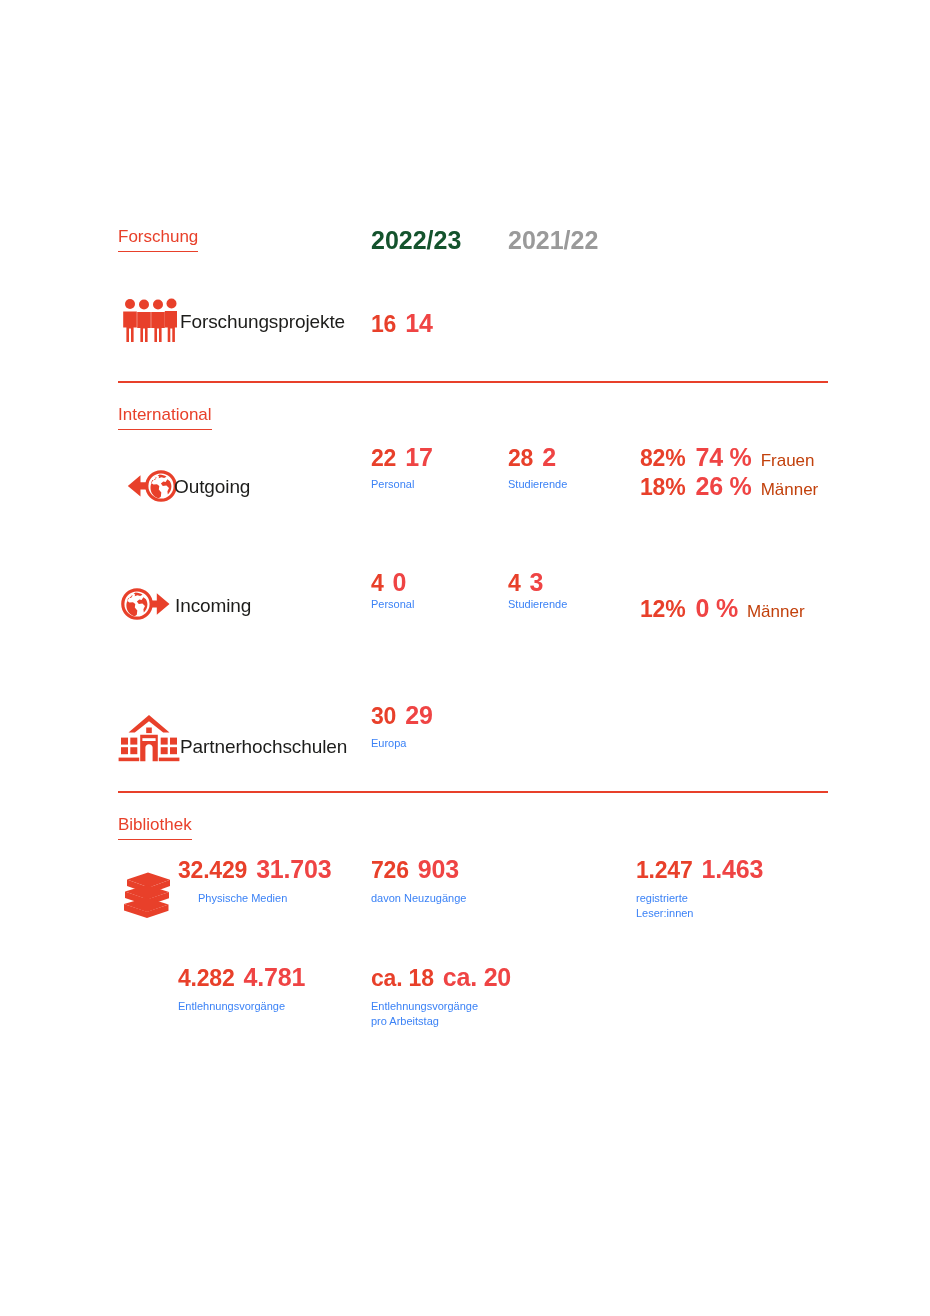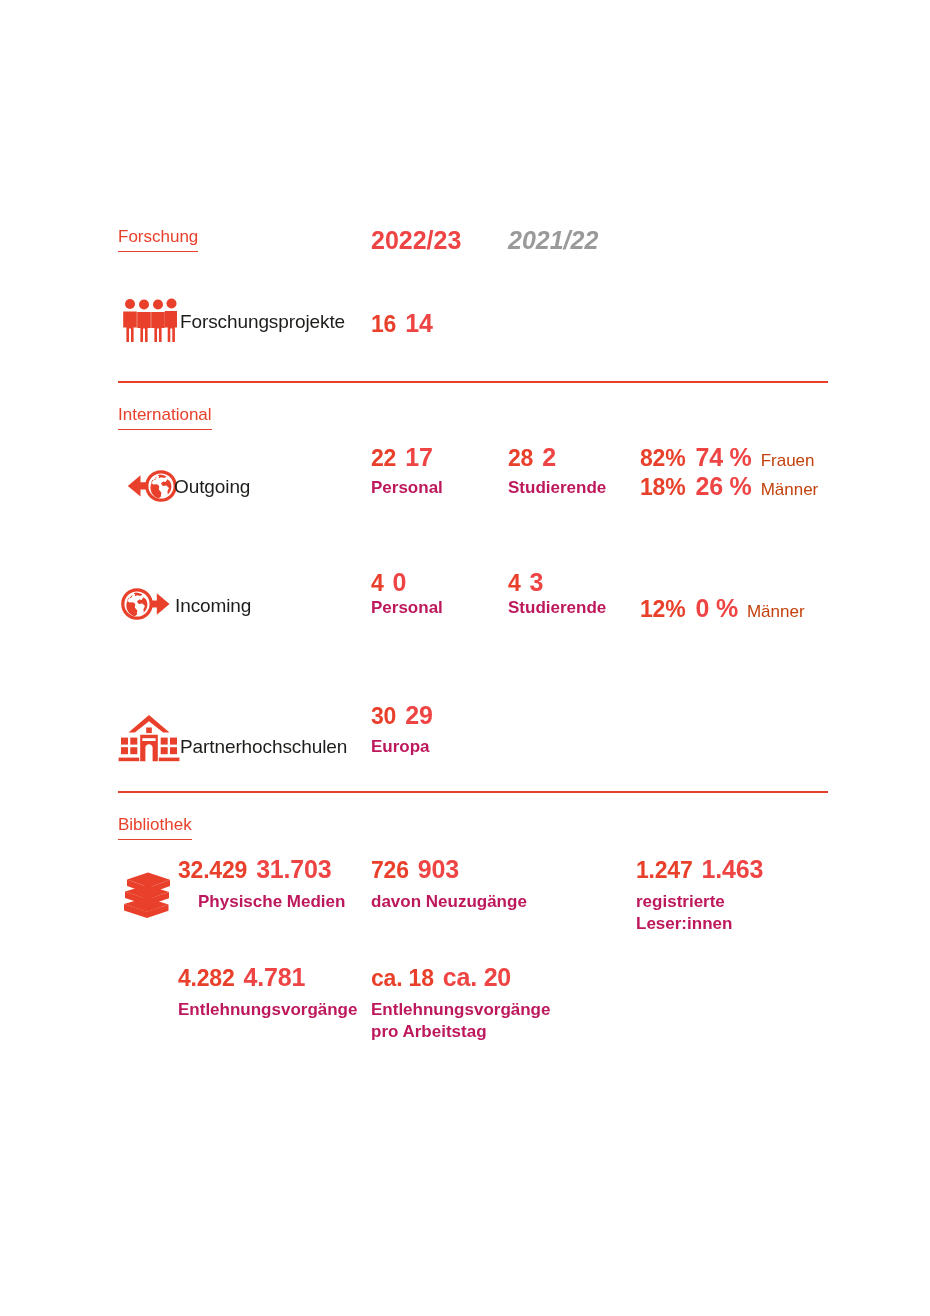--- a/index.html
+++ b/index.html
@@ -31,23 +31,23 @@
     color: #e8402a;
     letter-spacing: -0.2px;
   }
   .num-prev {
     font-weight: 700;
     font-size: 25px;
     color: #ef4444;
     letter-spacing: -0.2px;
   }
   .sublabel {
-    font-size: 17px;
-    color: #be185d;
-    font-weight: 700;
+    font-size: 11px;
+    color: #3b82f6;
+    font-weight: 400;
     line-height: 1.32;
     white-space: pre-line;
   }
   .rowlabel {
     font-size: 19px;
     color: #1d1d1b;
     font-weight: 400;
     letter-spacing: -0.1px;
   }
 
@@ -60,21 +60,21 @@
     padding-bottom: 4px;
     border-bottom: 1.6px solid #e8402a;
     line-height: 1.1;
   }
 
   
   .year-cur {
     position: absolute;
     font-weight: 700;
     font-size: 25px;
-    color: #ef4444;
+    color: #14532d;
     letter-spacing: 0px;
   }
   .year-prev {
     position: absolute;
     font-weight: 700;
     font-size: 25px;
     color: #9a9a9a;
     letter-spacing: 0px;
   }
 
@@ -106,21 +106,21 @@
   .icon svg { display: block; }
 </style>
 </head>
 <body>
 
 <div class="sheet">
 
   <div class="section-head" style="left:110px; top:228px;">Forschung</div>
 
   <div class="year-cur" style="left:363px; top:226px;">2022/23</div>
-  <div class="year-prev" style="left:500px; top:226px;font-style:italic;">2021/22</div>
+  <div class="year-prev" style="left:500px; top:226px;">2021/22</div>
 
   <div class="icon" style="left:113px; top:297px;">
     <svg width="56" height="48" viewBox="0 0 56 48" aria-hidden="true">
       <g fill="#e8402a">
 
         <circle cx="9" cy="7" r="5"></circle>
         <path d="M2.2 14.5h13.6v16H12.6V45H10V31.6H8V45H5.4V30.5H2.2z"></path>
 
         <circle cx="23" cy="7.5" r="5"></circle>
         <path d="M16.2 15h13.6v16H26.6V45H24V31.6h-2V45h-2.6V31h-3.2z"></path>

